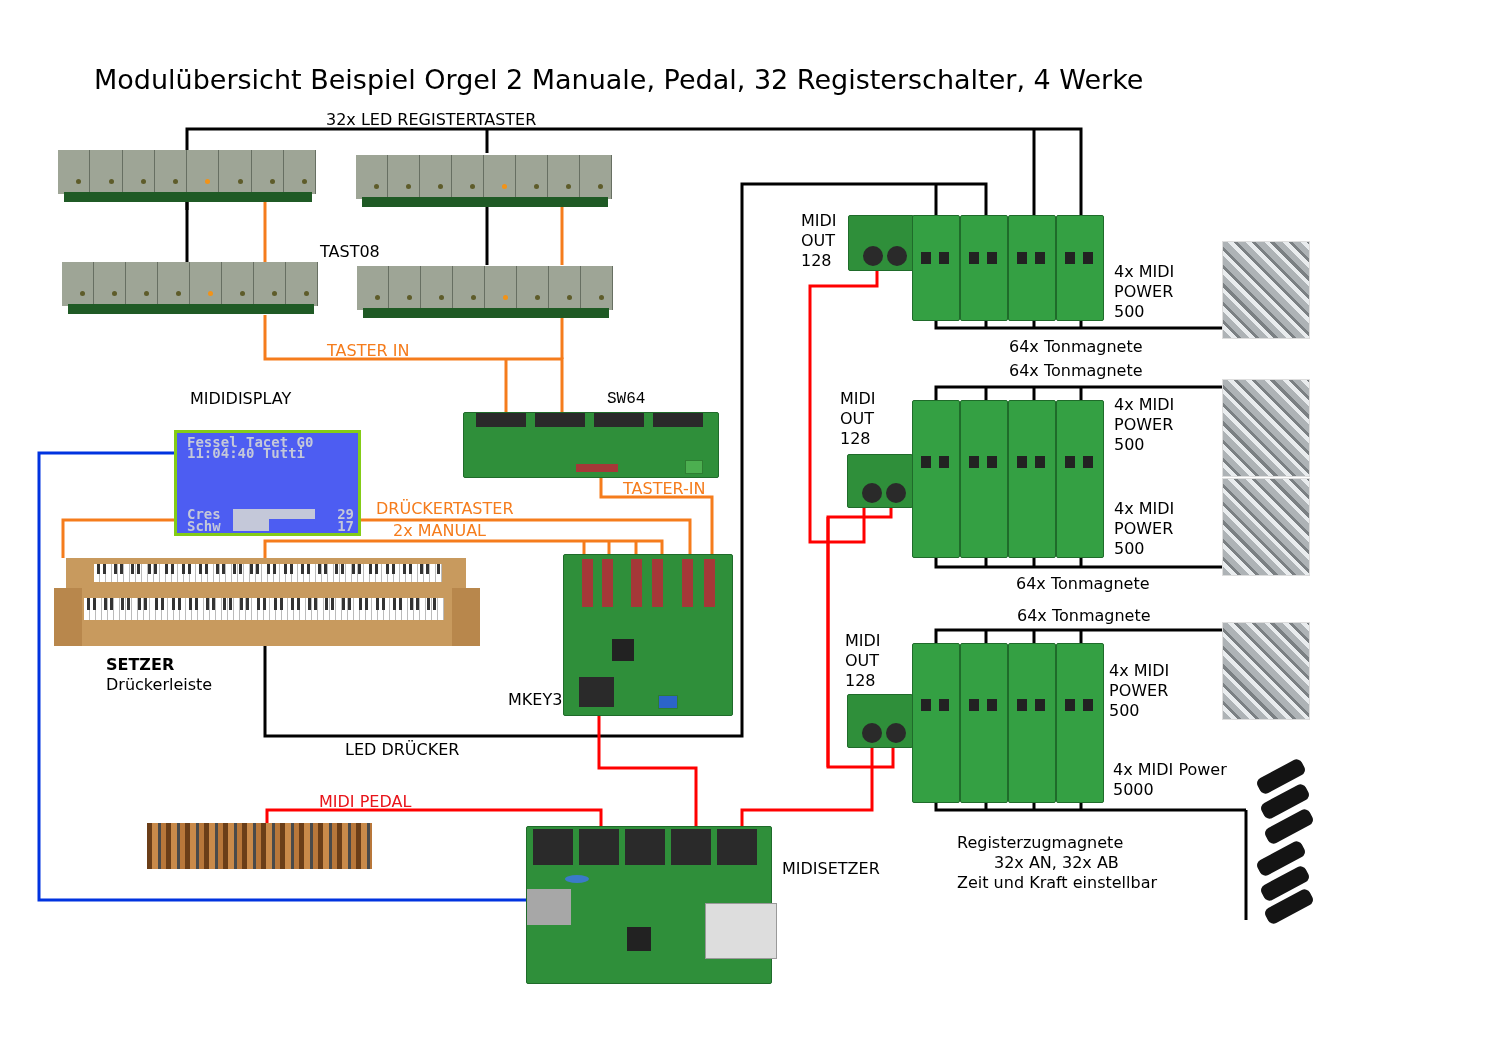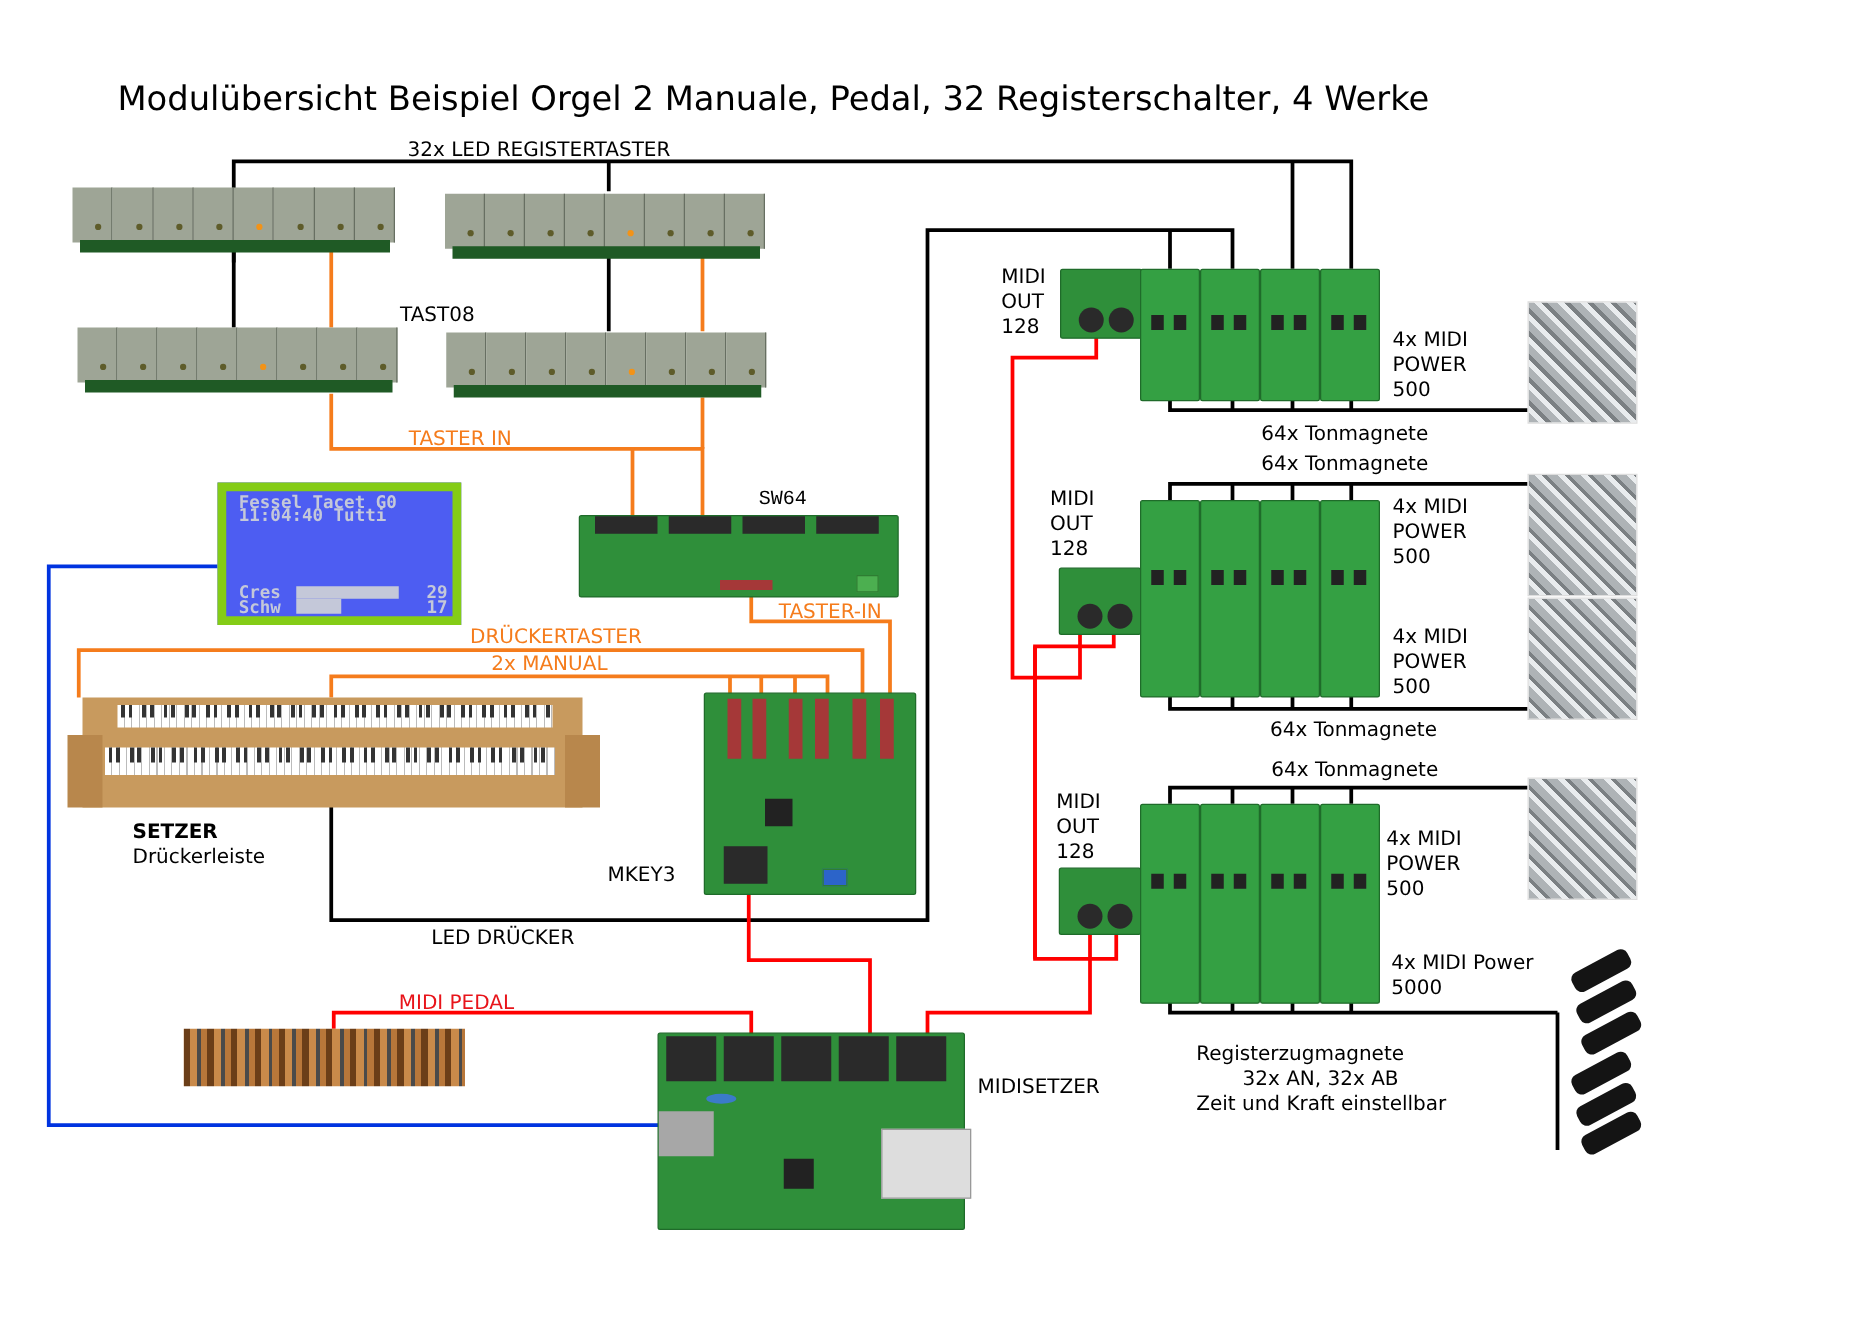--- a/index.html
+++ b/index.html
@@ -17,21 +17,21 @@
   .tast .key{flex:1;background:#9ea596;border-right:1px solid #676f62;position:relative;}
   .tast .key::after{content:"";position:absolute;right:8px;bottom:10px;width:5px;height:5px;border-radius:50%;background:#5e5c2a;}
   .tast .key.on::after{background:#f29318;}
   
   .pcb-green{background:#2f8f3a;border:1px solid #1f6b2a;border-radius:2px;}
   .conn{position:absolute;background:#2a2a2a;}
   .redconn{position:absolute;background:#a53838;}
   .chip{position:absolute;background:#222;}
   .term{position:absolute;background:#4caf50;border:1px solid #2e7d32;}
   
-  .lcd{position:absolute;left:174px;top:386px;width:181px;height:100px;background:#4d5df2;border:7px solid #84cc16;font-family:"DejaVu Sans Mono","Liberation Mono",monospace;color:#c4c8d9;}
+  .lcd{position:absolute;left:174px;top:430px;width:181px;height:100px;background:#4d5df2;border:3px solid #84cc16;font-family:"DejaVu Sans Mono","Liberation Mono",monospace;color:#c4c8d9;}
   .lcd .row{position:absolute;font-size:14px;line-height:14px;font-weight:bold;white-space:pre;}
   .lcd .big{position:absolute;left:36px;top:26px;font-size:52px;line-height:52px;font-family:"DejaVu Sans","Liberation Sans",sans-serif;color:#c9cce0;}
   .lcd .bar{position:absolute;background:#c4c8d9;}
   
   .organ{position:absolute;left:54px;top:558px;width:426px;height:88px;}
   .pedal{position:absolute;left:147px;top:823px;width:225px;height:46px;background:repeating-linear-gradient(90deg,#6b3e18 0 5px,#c98a4a 5px 11px,#4a4a4a 11px 14px,#b8773a 14px 19px);}
   .magnet-img{position:absolute;width:86px;background:repeating-linear-gradient(45deg,#aeb3b6 0 6px,#e9ecee 6px 10px,#7b8083 10px 13px);border:1px solid #ddd;}
   .coil{position:absolute;width:50px;height:17px;background:#141414;border-radius:6px;transform:rotate(-28deg);}
 </style>
 </head>
@@ -97,21 +97,21 @@
 <div class="lbl" style="left:326px;top:110px;">32x LED REGISTERTASTER</div>
 <div class="lbl" style="left:320px;top:242px;text-align:center;">TAST08</div>
 <div class="lbl orange" style="left:327px;top:341px;">TASTER IN</div>
 <div class="lbl" style="left:607px;top:389px;font-family:Liberation Mono, monospace;">SW64</div>
 <div class="lbl orange" style="left:623px;top:479px;">TASTER-IN</div>
 <div class="lbl" style="left:190px;top:389px;">MIDIDISPLAY</div>
 <div class="lbl orange" style="left:376px;top:499px;">DRÜCKERTASTER</div>
 <div class="lbl orange" style="left:393px;top:521px;">2x MANUAL</div>
 <div class="lbl" style="left:106px;top:655px;font-weight:bold;">SETZER</div>
 <div class="lbl" style="left:106px;top:675px;">Drückerleiste</div>
-<div class="lbl" style="left:486px;top:690px;">MKEY3</div>
+<div class="lbl" style="left:508px;top:690px;">MKEY3</div>
 <div class="lbl" style="left:345px;top:740px;">LED DRÜCKER</div>
 <div class="lbl red" style="left:319px;top:792px;">MIDI PEDAL</div>
 <div class="lbl" style="left:782px;top:859px;">MIDISETZER</div>
 <div class="lbl" style="left:957px;top:833px;">Registerzugmagnete</div>
 <div class="lbl" style="left:994px;top:853px;">32x AN, 32x AB</div>
 <div class="lbl" style="left:957px;top:873px;">Zeit und Kraft einstellbar</div>
 
 <div class="lbl" style="left:801px;top:211px;"><span>MIDI</span><br><span>OUT</span><br><span>128</span></div>
 <div class="lbl" style="left:840px;top:389px;"><span>MIDI</span><br><span>OUT</span><br><span>128</span></div>
 <div class="lbl" style="left:845px;top:631px;"><span>MIDI</span><br><span>OUT</span><br><span>128</span></div>

